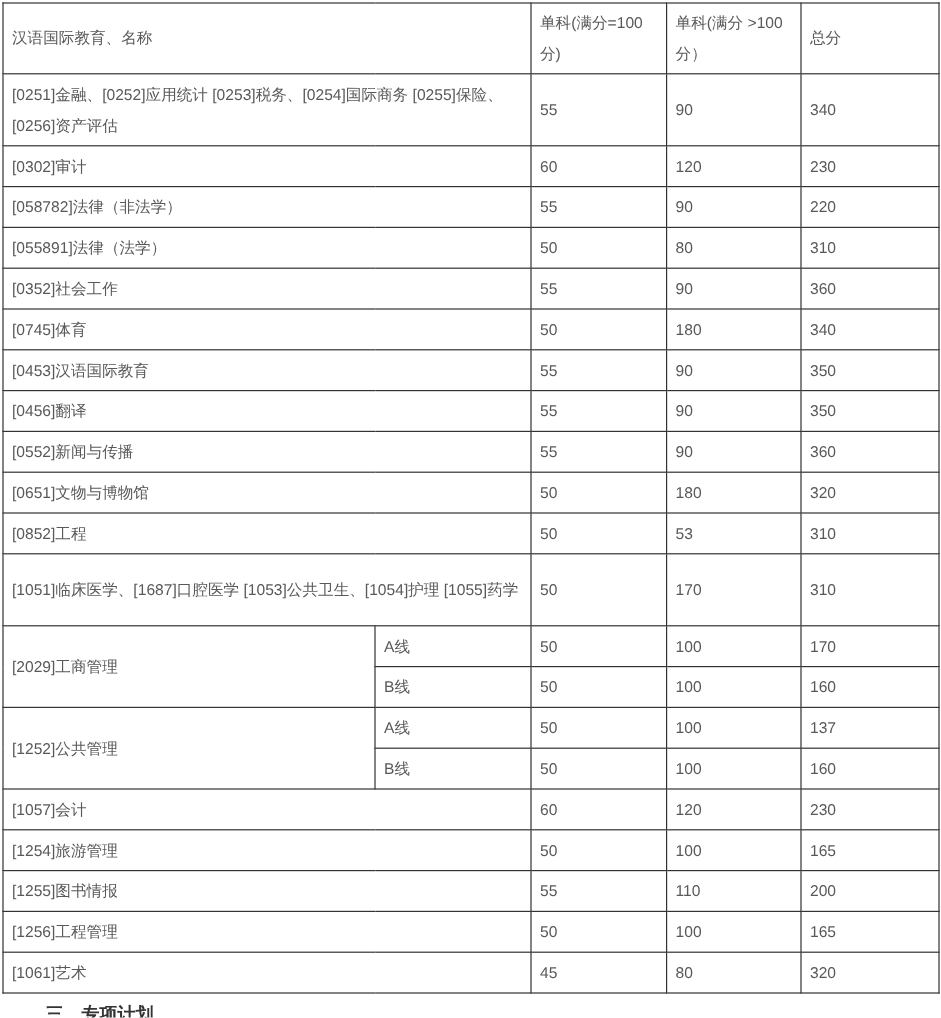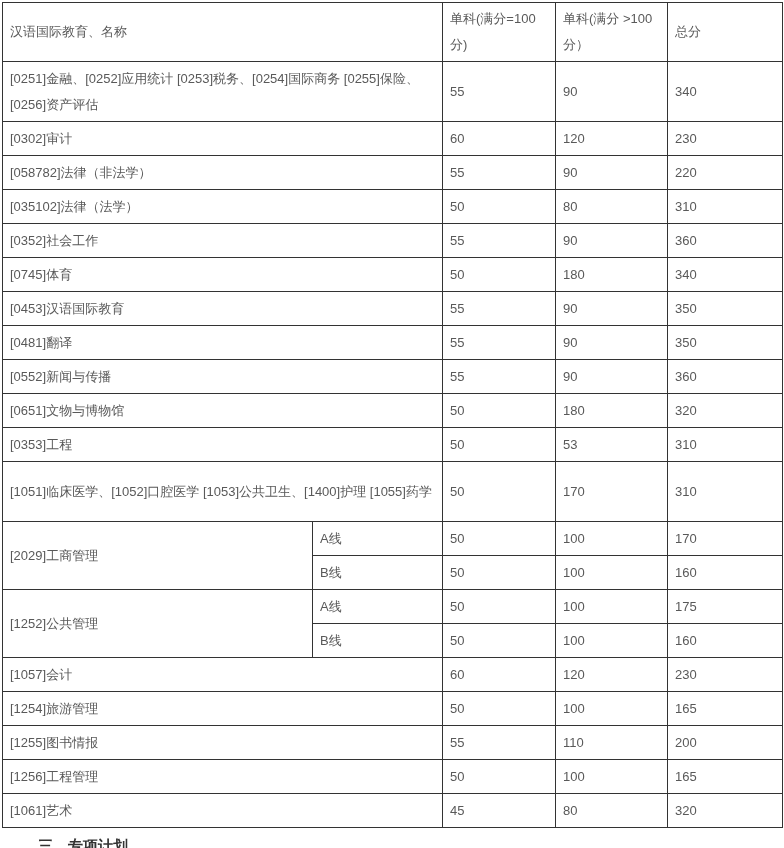--- a/index.html
+++ b/index.html
@@ -77,21 +77,21 @@
         <td>120</td>
         <td>230</td>
       </tr>
       <tr class="r-norm">
         <td colspan="2">[058782]法律（非法学）</td>
         <td>55</td>
         <td>90</td>
         <td>220</td>
       </tr>
       <tr class="r-norm">
-        <td colspan="2">[035102]法律（法学）</td>
+        <td colspan="2">[055891]法律（法学）</td>
         <td>50</td>
         <td>80</td>
         <td>310</td>
       </tr>
       <tr class="r-norm">
         <td colspan="2">[0352]社会工作</td>
         <td>55</td>
         <td>90</td>
         <td>360</td>
       </tr>
@@ -101,45 +101,45 @@
         <td>180</td>
         <td>340</td>
       </tr>
       <tr class="r-norm">
         <td colspan="2">[0453]汉语国际教育</td>
         <td>55</td>
         <td>90</td>
         <td>350</td>
       </tr>
       <tr class="r-norm">
-        <td colspan="2">[0481]翻译</td>
+        <td colspan="2">[0456]翻译</td>
         <td>55</td>
         <td>90</td>
         <td>350</td>
       </tr>
       <tr class="r-norm">
         <td colspan="2">[0552]新闻与传播</td>
         <td>55</td>
         <td>90</td>
         <td>360</td>
       </tr>
       <tr class="r-norm">
         <td colspan="2">[0651]文物与博物馆</td>
         <td>50</td>
         <td>180</td>
         <td>320</td>
       </tr>
       <tr class="r-norm">
-        <td colspan="2">[0353]工程</td>
+        <td colspan="2">[0852]工程</td>
         <td>50</td>
         <td>53</td>
         <td>310</td>
       </tr>
       <tr class="r-tall">
-        <td colspan="2">[1051]临床医学、[1052]口腔医学 [1053]公共卫生、[1400]护理 [1055]药学</td>
+        <td colspan="2">[1051]临床医学、[1687]口腔医学 [1053]公共卫生、[1054]护理 [1055]药学</td>
         <td>50</td>
         <td>170</td>
         <td>310</td>
       </tr>
 
       <tr class="r-norm">
         <td rowspan="2">[2029]工商管理</td>
         <td>A线</td>
         <td>50</td>
         <td>100</td>
@@ -149,21 +149,21 @@
         <td>B线</td>
         <td>50</td>
         <td>100</td>
         <td>160</td>
       </tr>
       <tr class="r-norm">
         <td rowspan="2">[1252]公共管理</td>
         <td>A线</td>
         <td>50</td>
         <td>100</td>
-        <td>175</td>
+        <td>137</td>
       </tr>
       <tr class="r-norm">
         <td>B线</td>
         <td>50</td>
         <td>100</td>
         <td>160</td>
       </tr>
 
       <tr class="r-norm">
         <td colspan="2">[1057]会计</td>

